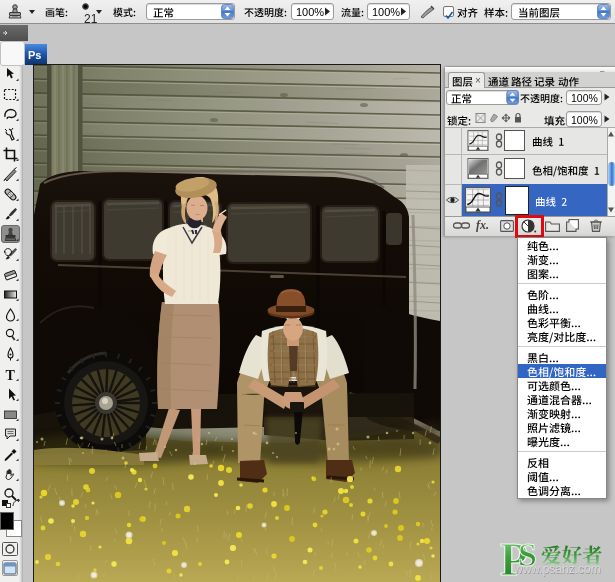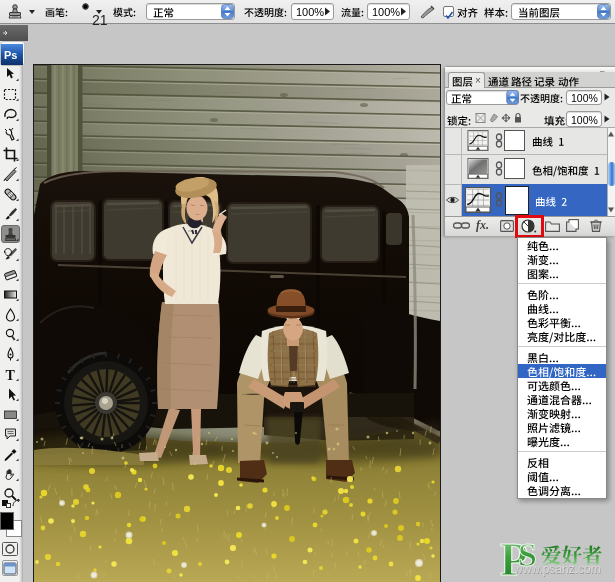--- a/index.html
+++ b/index.html
@@ -33,21 +33,21 @@
 <path d="M5 12.8 l6 0" stroke="#555" stroke-width="0.7"></path>
 </g>
   </svg>
 <div class="abs" style="position:absolute;left:29px;top:10px;;border-left:3px solid transparent;border-right:3px solid transparent;border-top:4.5px solid #222"></div>
 <div class="abs" style="position:absolute;left:45px;top:6px;"><svg class="t" width="23.0" height="13.2" viewBox="0 0 23.0 13.2" style="vertical-align:top">
       <use href="#g0" transform="translate(0.00,10.20) scale(0.01000,-0.01000)" fill="#000"></use>
       <use href="#g1" transform="translate(10.00,10.20) scale(0.01000,-0.01000)" fill="#000"></use>
       <use href="#g2" transform="translate(20.00,10.20) scale(0.01000,-0.01000)" fill="#000"></use>
     </svg></div>
 <div class="abs" style="position:absolute;left:82px;top:3px;width:7px;height:7px;background:radial-gradient(circle,#000 25%,#555 60%,rgba(255,255,255,0) 78%);border-radius:50%"></div>
-<div class="abs" style="position:absolute;left:92px;top:12px;;font-size:14px;color:#222">21</div>
+<div class="abs" style="position:absolute;left:84px;top:12px;;font-size:12px;color:#222">21</div>
 <div class="abs" style="position:absolute;left:96px;top:10px;;border-left:3px solid transparent;border-right:3px solid transparent;border-top:4.5px solid #222"></div>
 <div class="abs" style="position:absolute;left:113px;top:6px;"><svg class="t" width="23.0" height="13.2" viewBox="0 0 23.0 13.2" style="vertical-align:top">
       <use href="#g3" transform="translate(0.00,10.20) scale(0.01000,-0.01000)" fill="#000"></use>
       <use href="#g4" transform="translate(10.00,10.20) scale(0.01000,-0.01000)" fill="#000"></use>
       <use href="#g2" transform="translate(20.00,10.20) scale(0.01000,-0.01000)" fill="#000"></use>
     </svg></div>
 <div class="abs fld" style="position:absolute;left:146px;top:3px;width:89px;height:17px;"></div>
 <div class="abs" style="position:absolute;left:153px;top:6px;"><svg class="t" width="21.0" height="13.9" viewBox="0 0 21.0 13.9" style="vertical-align:top">
       <use href="#g5" transform="translate(0.00,10.71) scale(0.01050,-0.01050)" fill="#000"></use>
       <use href="#g6" transform="translate(10.50,10.71) scale(0.01050,-0.01050)" fill="#000"></use>
@@ -105,21 +105,21 @@
 <svg class="abs" style="position:absolute;left:597px;top:4px;width:13px;height:15px;" viewBox="0 0 13 15">
 <rect x="0.5" y="0.5" width="12" height="14" rx="3" fill="url(#stepg)" stroke="#5577aa" stroke-width="0.8"></rect>
 <path d="M6.5 2.5 L9.5 6 L3.5 6 Z" fill="#fff"></path>
 <path d="M6.5 12.5 L9.5 9 L3.5 9 Z" fill="#fff"></path>
 </svg>
 <div class="abs" style="position:absolute;left:0px;top:25px;width:23px;height:557px;background:linear-gradient(90deg,#f0f0ee 0 19px,#d8d8d6 21px,#a8a8a6 23px);"></div>
 <div class="abs" style="position:absolute;left:0px;top:25px;width:28px;height:16px;background:linear-gradient(#6a6a6a,#4e4e4e);"><svg width="28" height="16">
       <path d="M3 8 l4 0 M5 6 l2 2 -2 2" stroke="#ddd" stroke-width="1" fill="none"></path>
     </svg></div>
 <div class="abs" style="position:absolute;left:0px;top:41px;width:25px;height:25px;background:#f8f8f8;border-radius:3px;border:1px solid #c0c0c0"></div>
-<div class="abs" style="position:absolute;left:1px;top:44px;width:22px;height:21px;"><svg width="22" height="21">
+<div class="abs" style="position:absolute;left:1px;top:44px;width:22px;height:21px;padding-left:24px;"><svg width="22" height="21">
       <rect width="22" height="21" fill="url(#psg)"></rect>
       <text x="3" y="15" font-size="11" font-weight="bold" fill="#fff" font-family="Liberation Sans">Ps</text>
     </svg></div>
 <div class="abs" style="position:absolute;left:1px;top:225.0px;width:19px;height:18px;background:#8f8f8d;border:1px solid #6a6a68;border-radius:3px"></div>
 <svg width="0" height="0" style="position:absolute">
     <defs>
       <linearGradient id="gr1" x1="0" y1="0" x2="1" y2="0">
         <stop offset="0" stop-color="#222"></stop>
         <stop offset="1" stop-color="#eee"></stop>
       </linearGradient>

